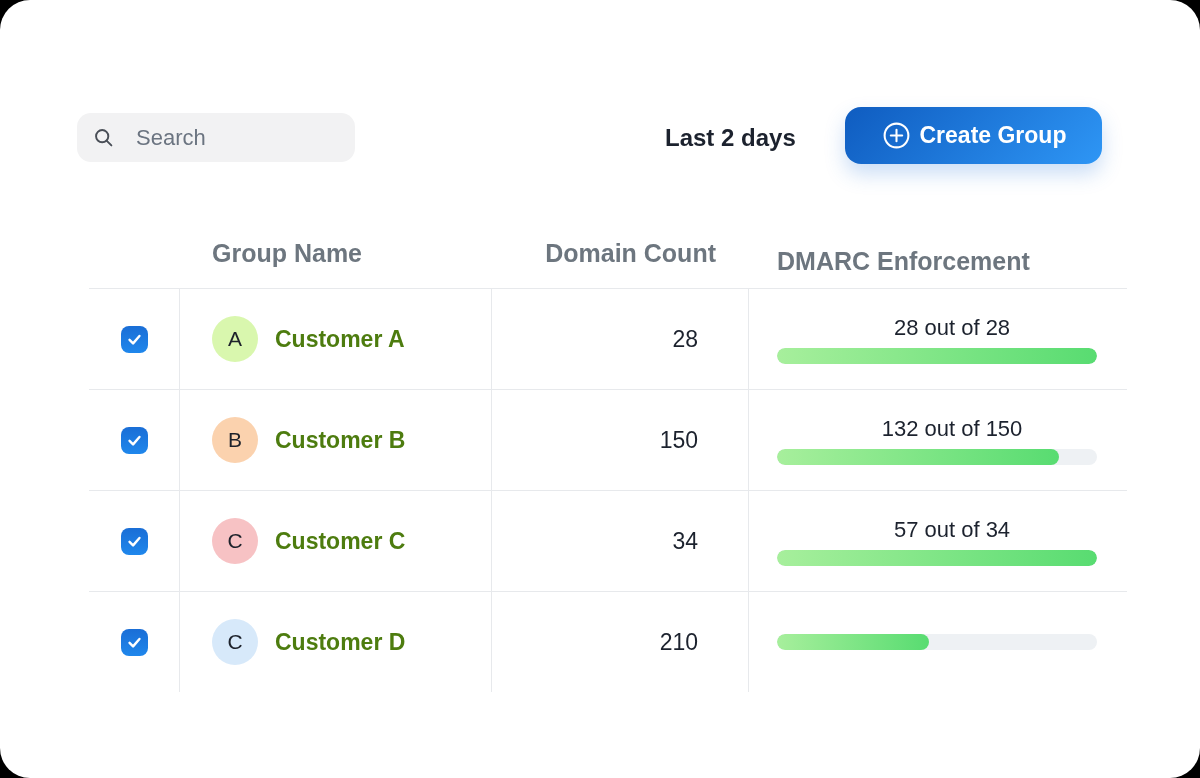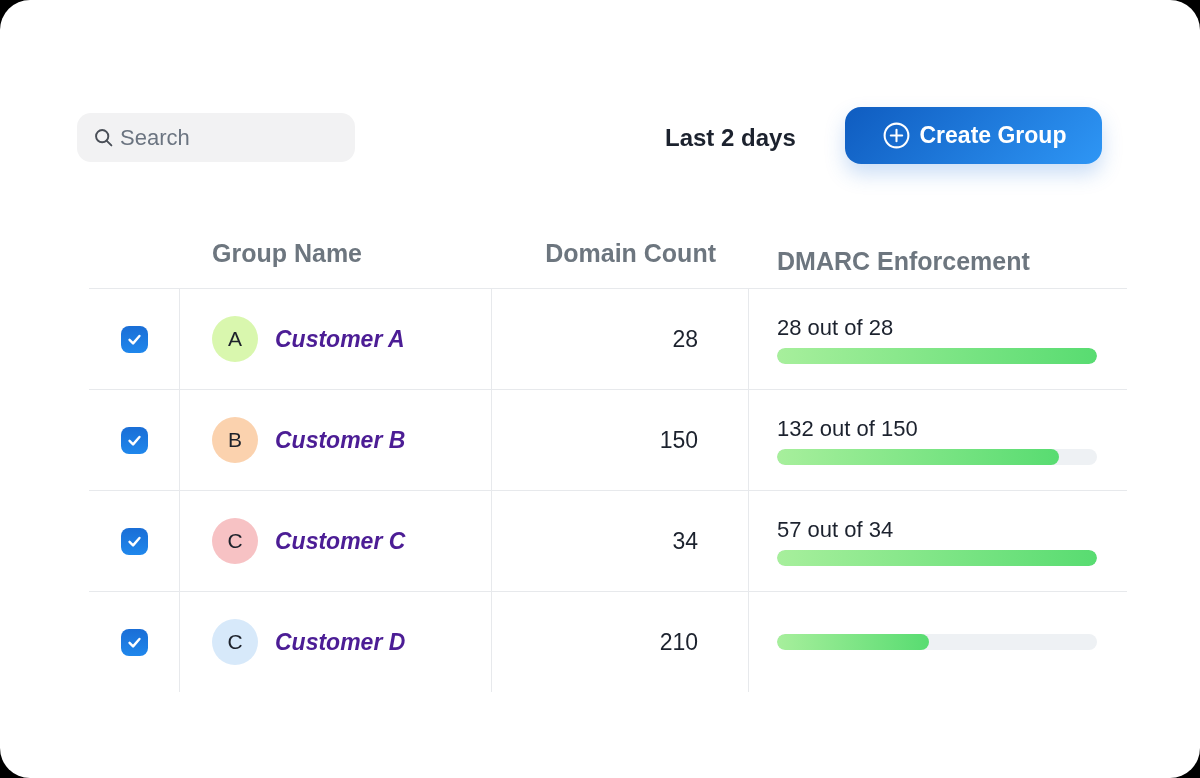--- a/index.html
+++ b/index.html
@@ -11,21 +11,21 @@
     overflow:hidden;
     font-family:"Liberation Sans", sans-serif;
     color:#1c222e;
   }
   
   .search-box{
     position:absolute;left:77px;top:113px;
     width:278px;height:49px;
     background:#f2f2f3;border-radius:14px;
     display:flex;align-items:center;
-    padding:0 16px;box-sizing:border-box;gap:4px;
+    padding:0 16px;box-sizing:border-box;gap:20px;
   }
   .search-box svg{flex:0 0 auto;}
   .search-input{
     border:none;background:transparent;outline:none;
     font-family:"Liberation Sans", sans-serif;
     font-size:22px;color:#3c434d;width:100%;
   }
   .search-input::placeholder{color:#6b7480;opacity:1;}
   .date-range{
     position:absolute;left:665px;top:124px;
@@ -55,35 +55,35 @@
   .th.count{text-align:right;padding-right:33px;}
   .th.dmarc{padding-left:28px;margin-top:17px;}
   .row{height:100px;border-bottom:1px solid #e7e9ec;}
   .row:last-child{border-bottom:none;}
   .cell{height:100%;display:flex;align-items:center;box-sizing:border-box;}
   .cell.divided{border-right:1px solid #e7e9ec;}
   .cell.check{justify-content:center;}
   .cell.group{padding-left:32px;gap:17px;}
   .cell.count{justify-content:flex-end;padding-right:50px;
     font-size:23px;color:#1c222e;}
-  .cell.dmarc{padding-left:28px;}
+  .cell.dmarc{padding-left:28px;text-align:center;}
   .checkbox{
     width:27px;height:27px;border-radius:8px;
     background:linear-gradient(180deg,#1a6ed6,#1f87ec);
     display:flex;align-items:center;justify-content:center;
     cursor:pointer;flex:0 0 auto;
   }
   .avatar{
     width:46px;height:46px;border-radius:50%;
     display:flex;align-items:center;justify-content:center;
     font-size:21px;font-weight:500;color:#1d222b;flex:0 0 auto;
   }
   .group-link{
-    font-size:23px;font-weight:600;color:#4c1d95;
-    text-decoration:none;cursor:pointer;white-space:nowrap;font-style:italic;
+    font-size:23px;font-weight:600;color:#4d7c0f;
+    text-decoration:none;cursor:pointer;white-space:nowrap;
   }
   .dmarc-wrap{display:flex;flex-direction:column;gap:7px;width:100%;}
   .dmarc-label{font-size:22px;color:#1c222e;}
   .progress-track{
     width:320px;height:16px;border-radius:8px;
     background:#eef1f4;overflow:hidden;
   }
   .progress-fill{
     height:100%;border-radius:8px;
     background:linear-gradient(90deg,#a7ef9c 0%,#58dc71 100%);

